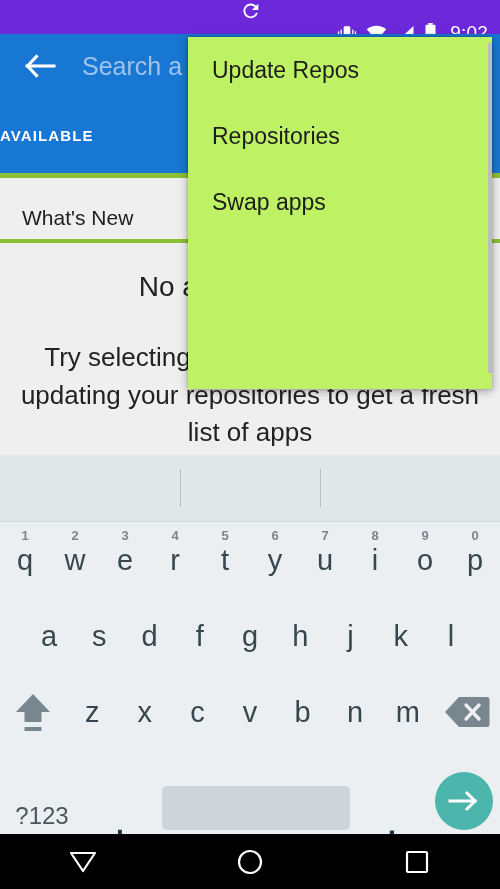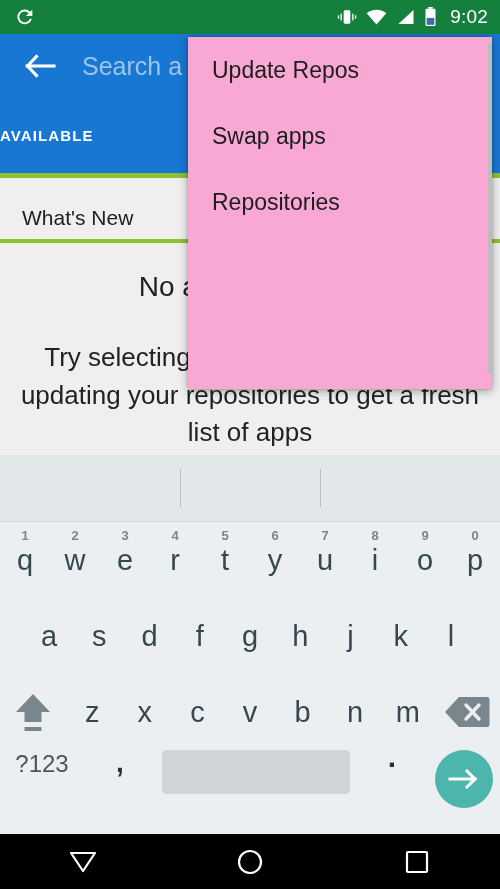--- a/index.html
+++ b/index.html
@@ -17,25 +17,26 @@
     height: 889px;
     overflow: hidden;
     background: #eeeeee;
   }
 
   
   #status-bar {
     position: absolute;
     left: 0; top: 0;
     width: 500px; height: 34px;
-    background: #15803d;
+    background: #6d28d9;
     display: flex;
     align-items: center;
     box-sizing: border-box;
     padding: 0 12px 0 14px;
+    flex-direction: column;
   }
   #status-bar .left-icons { display: flex; align-items: center; }
   #status-bar .right-icons {
     margin-left: auto;
     display: flex;
     align-items: center;
     gap: 9px;
   }
   .status-time {
     color: #ffffff;
@@ -138,21 +139,21 @@
     font-weight: normal;
   }
 
   
   #popup-menu {
     position: absolute;
     left: 188px;
     top: 37px;
     width: 304px;
     height: 352px;
-    background: #f9a8d4;
+    background: #bef264;
     box-shadow: 0 2px 9px rgba(0,0,0,0.35), 0 0 2px rgba(0,0,0,0.22);
     overflow: hidden;
     z-index: 40;
     text-align: right;
   }
   .menu-item {
     height: 66px;
     display: flex;
     align-items: center;
     padding-left: 24px;
@@ -218,21 +219,21 @@
     font-size: 13px;
     color: #7a868c;
     font-weight: bold;
     letter-spacing: 0;
   }
   .row-pad { flex: 0 0 24px; }
 
   #row-bottom {
     display: flex;
     height: 80px;
-    align-items: flex-start;
+    align-items: flex-end;
   }
   .k-sym {
     flex: 0 0 84px;
     text-align: center;
     font-size: 24px;
     color: #4a565c;
   }
   .k-comma, .k-period {
     flex: 0 0 72px;
     text-align: center;
@@ -352,22 +353,22 @@
       <span class="title">What's New</span>
     </div>
     <div id="empty-state">
       <div id="empty-title">No apps available</div>
       <div id="empty-body">Try selecting a different category, or updating your repositories to get a fresh list of apps</div>
     </div>
   </div>
 
   <div id="popup-menu">
     <div class="menu-item">Update Repos</div>
+    <div class="menu-item">Repositories</div>
     <div class="menu-item">Swap apps</div>
-    <div class="menu-item">Repositories</div>
     <div id="menu-scrollbar"></div>
   </div>
 
   <div id="keyboard">
 
     <div id="suggestion-strip">
       <div class="sugg-div" style="left:180px;"></div>
       <div class="sugg-div" style="left:320px;"></div>
     </div>
 

